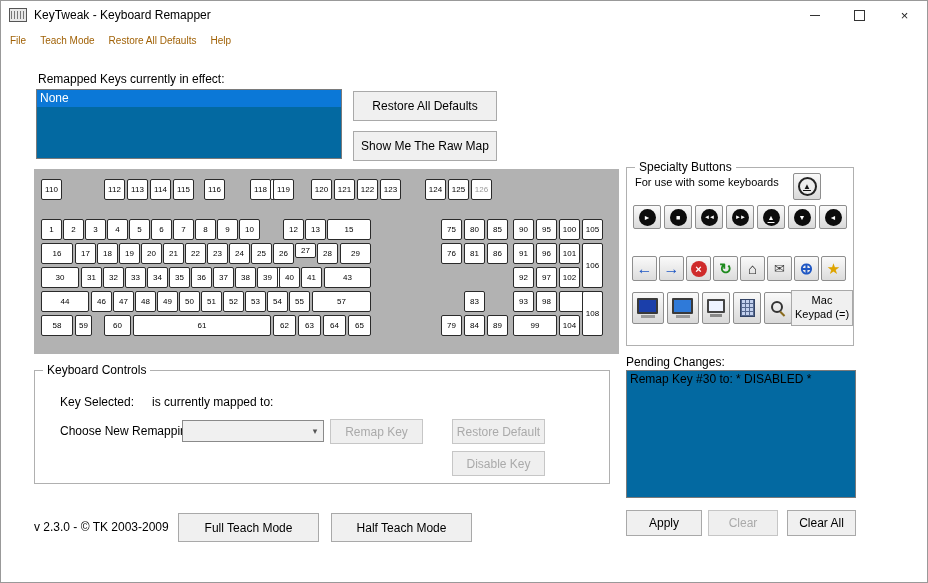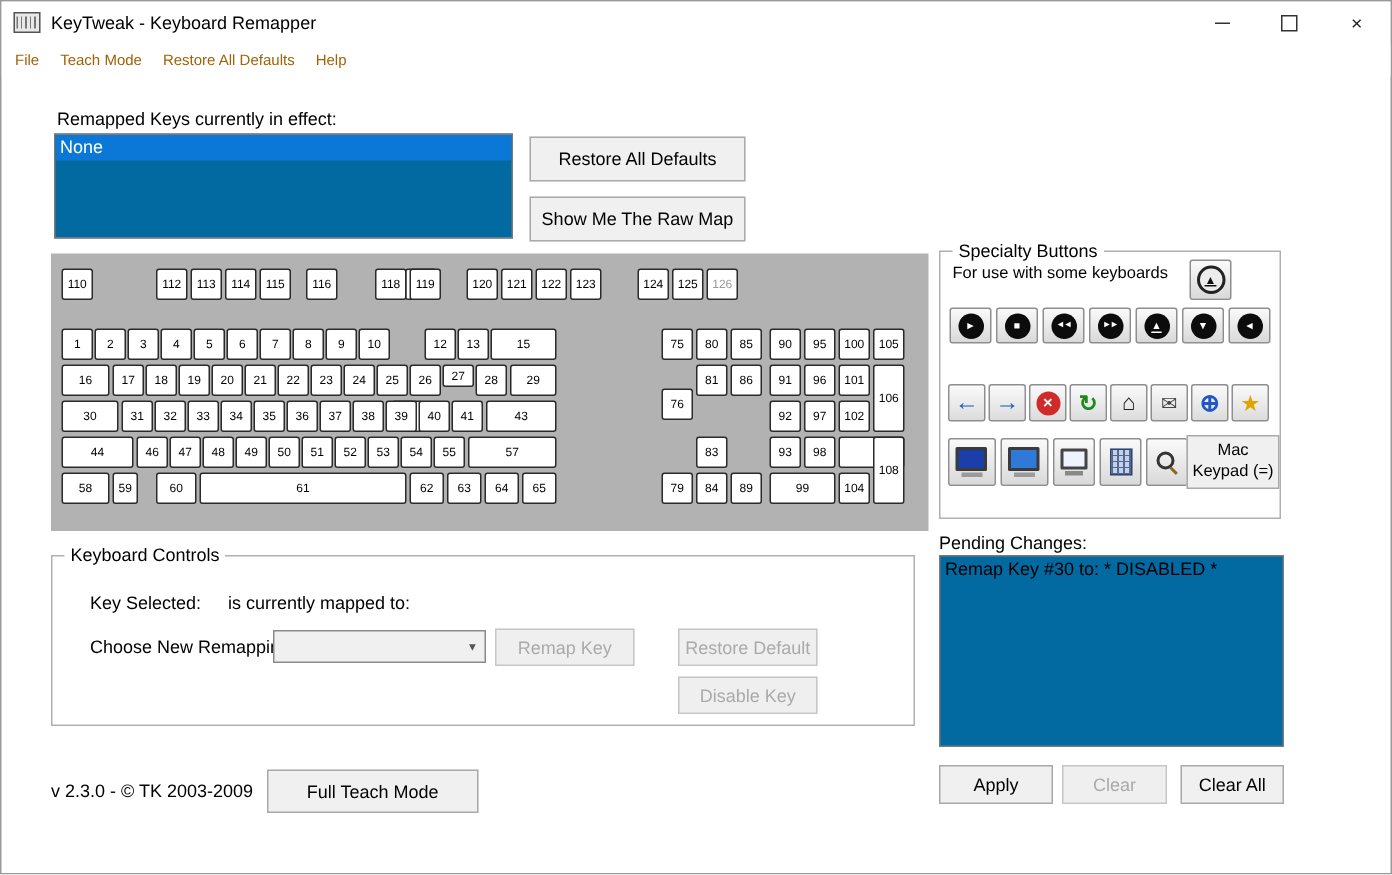--- a/index.html
+++ b/index.html
@@ -189,21 +189,21 @@
       <div class="key" style="left: 41px; top: 146px; width: 17px; height: 21px;">59</div>
       <div class="key" style="left: 70px; top: 146px; width: 27px; height: 21px;">60</div>
       <div class="key" style="left: 99px; top: 146px; width: 138px; height: 21px;">61</div>
       <div class="key" style="left: 239px; top: 146px; width: 23px; height: 21px;">62</div>
       <div class="key" style="left: 264px; top: 146px; width: 23px; height: 21px;">63</div>
       <div class="key" style="left: 289px; top: 146px; width: 23px; height: 21px;">64</div>
       <div class="key" style="left: 314px; top: 146px; width: 23px; height: 21px;">65</div>
       <div class="key" style="left: 407px; top: 50px; width: 21px; height: 21px;">75</div>
       <div class="key" style="left: 430px; top: 50px; width: 21px; height: 21px;">80</div>
       <div class="key" style="left: 453px; top: 50px; width: 21px; height: 21px;">85</div>
-      <div class="key" style="left: 407px; top: 74px; width: 21px; height: 21px; margin-top: 16px;">76</div>
+      <div class="key" style="left: 407px; top: 74px; width: 21px; height: 21px;">76</div>
       <div class="key" style="left: 430px; top: 74px; width: 21px; height: 21px;">81</div>
       <div class="key" style="left: 453px; top: 74px; width: 21px; height: 21px;">86</div>
       <div class="key" style="left: 430px; top: 122px; width: 21px; height: 21px;">83</div>
       <div class="key" style="left: 407px; top: 146px; width: 21px; height: 21px;">79</div>
       <div class="key" style="left: 430px; top: 146px; width: 21px; height: 21px;">84</div>
       <div class="key" style="left: 453px; top: 146px; width: 21px; height: 21px;">89</div>
       <div class="key" style="left: 479px; top: 50px; width: 21px; height: 21px;">90</div>
       <div class="key" style="left: 502px; top: 50px; width: 21px; height: 21px;">95</div>
       <div class="key" style="left: 525px; top: 50px; width: 21px; height: 21px;">100</div>
       <div class="key" style="left: 548px; top: 50px; width: 21px; height: 21px;">105</div>
@@ -330,14 +330,15 @@
   <div class="label" style="left:625px;top:354px;">Pending Changes:</div>
   <div class="listbox" style="left:625px;top:369px;width:230px;height:128px;">
       <div class="list-item">Remap Key #30 to: * DISABLED *</div>
     </div>
   <div class="btn" style="left:625px;top:509px;width:76px;height:26px;">Apply</div>
   <div class="btn disabled" style="left:707px;top:509px;width:70px;height:26px;">Clear</div>
   <div class="btn" style="left:786px;top:509px;width:69px;height:26px;">Clear All</div>
 
   <div class="version">v 2.3.0 - © TK 2003-2009</div>
   <div class="btn" style="left:177px;top:512px;width:141px;height:29px;">Full Teach Mode</div>
+  <div class="btn" style="left:330px;top:512px;width:141px;height:29px;">Half Teach Mode</div>
 
 </div>
 
 </body></html>

